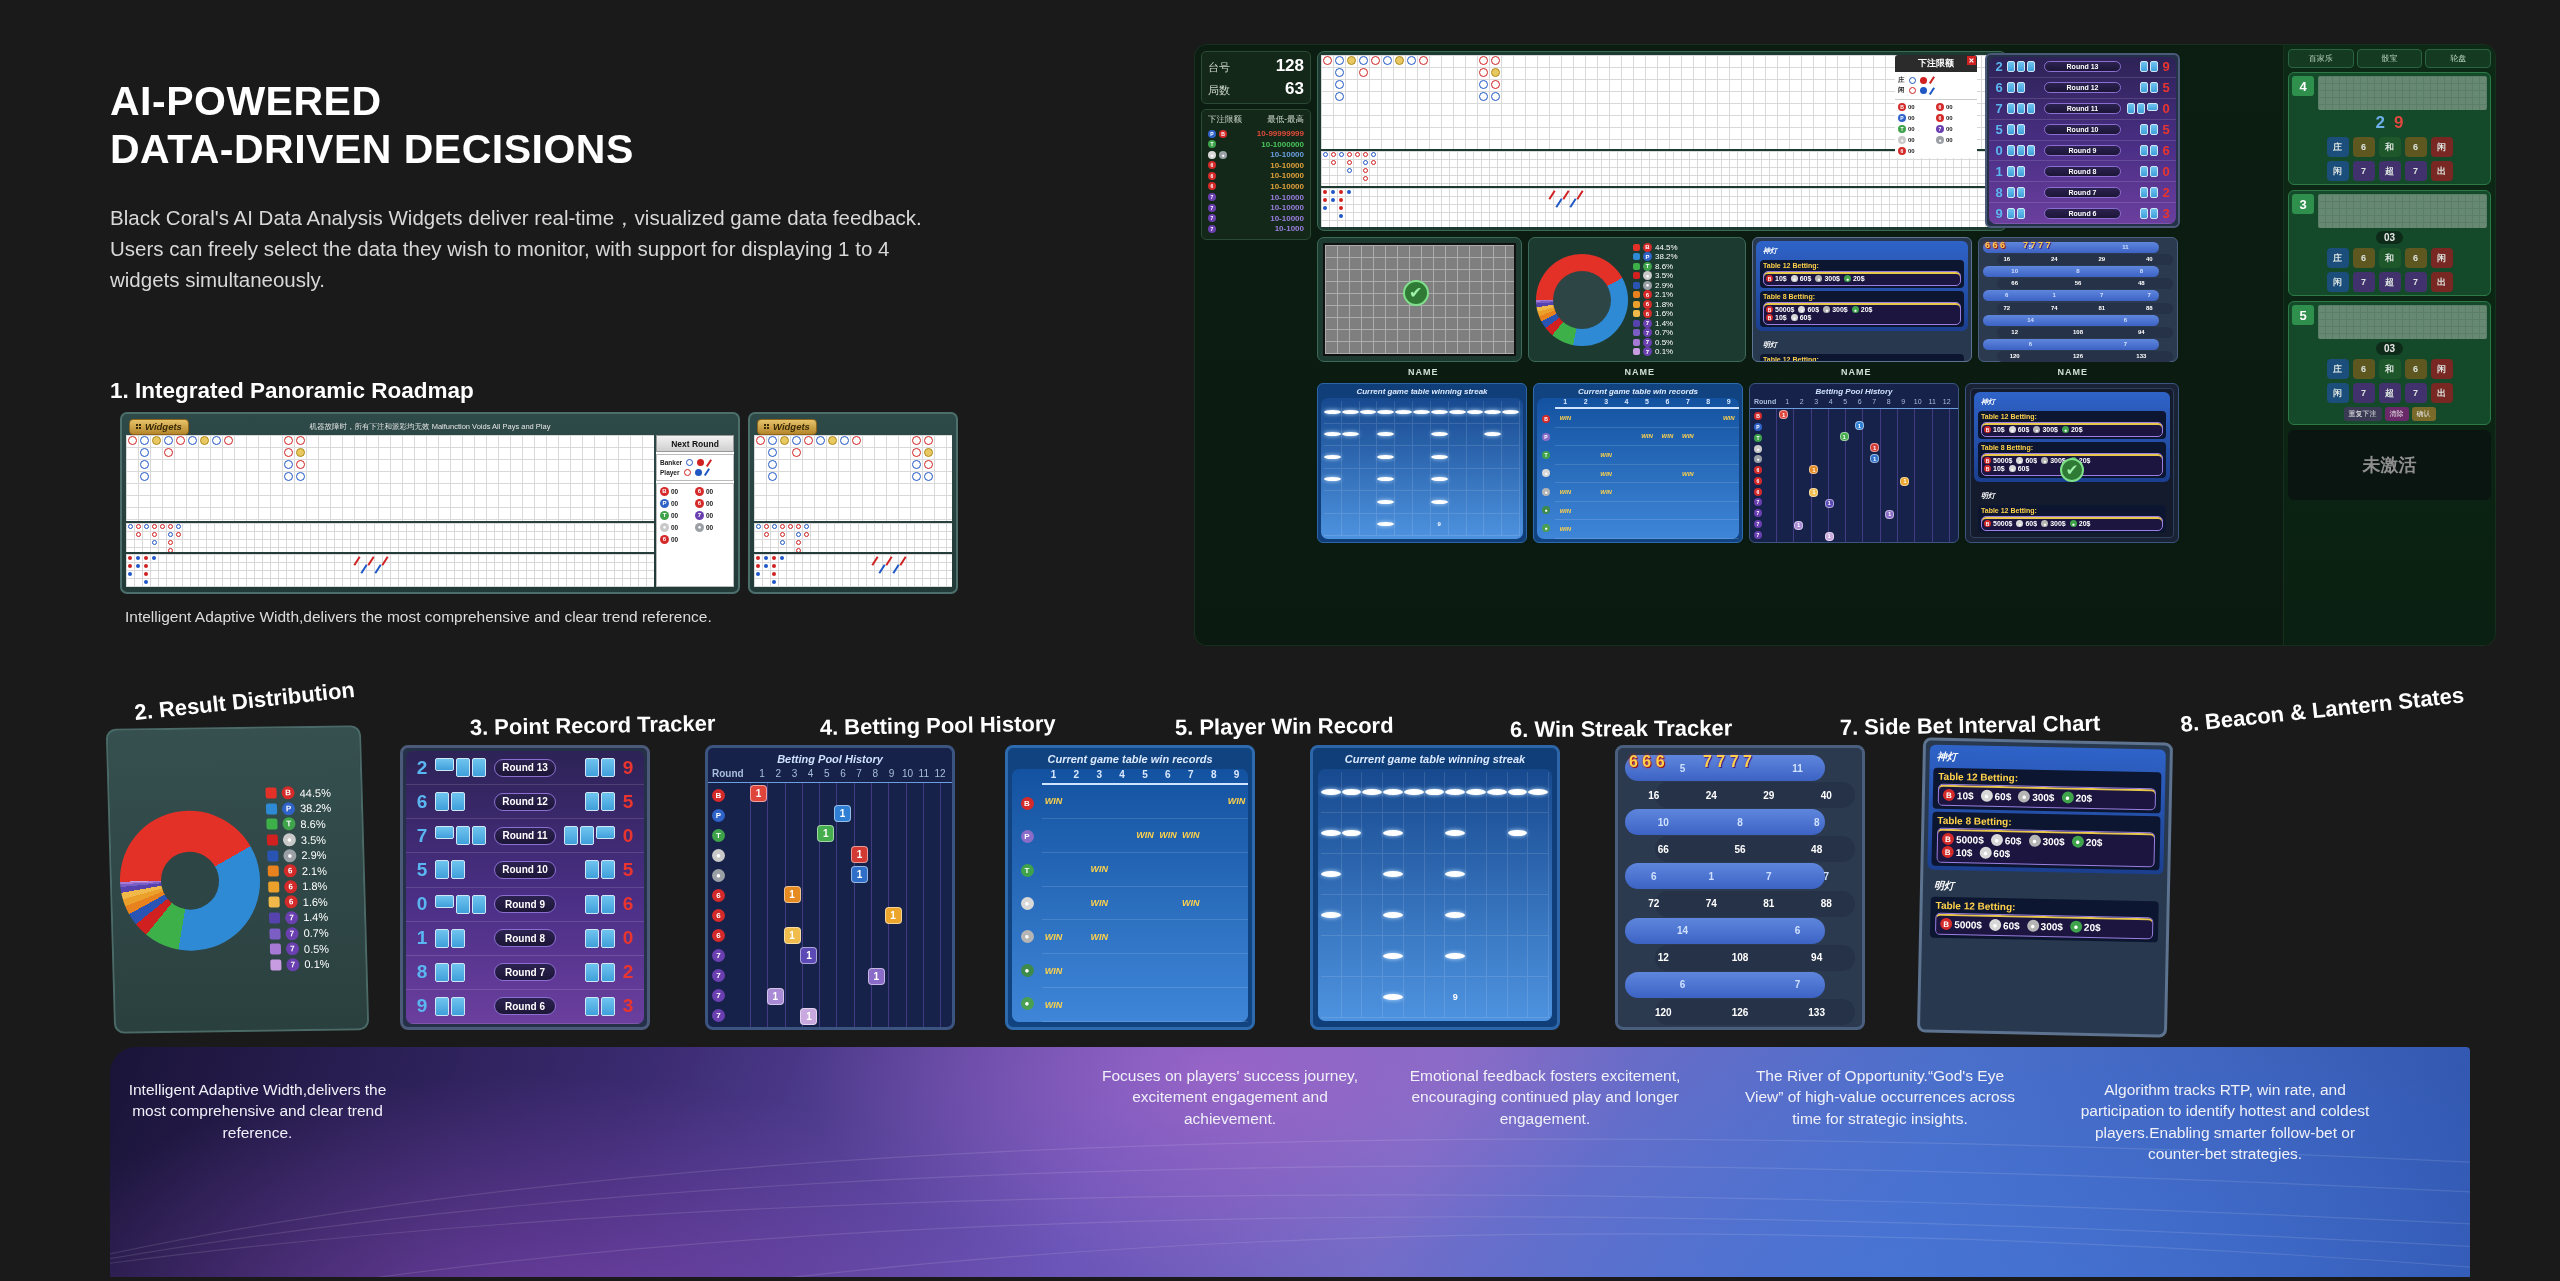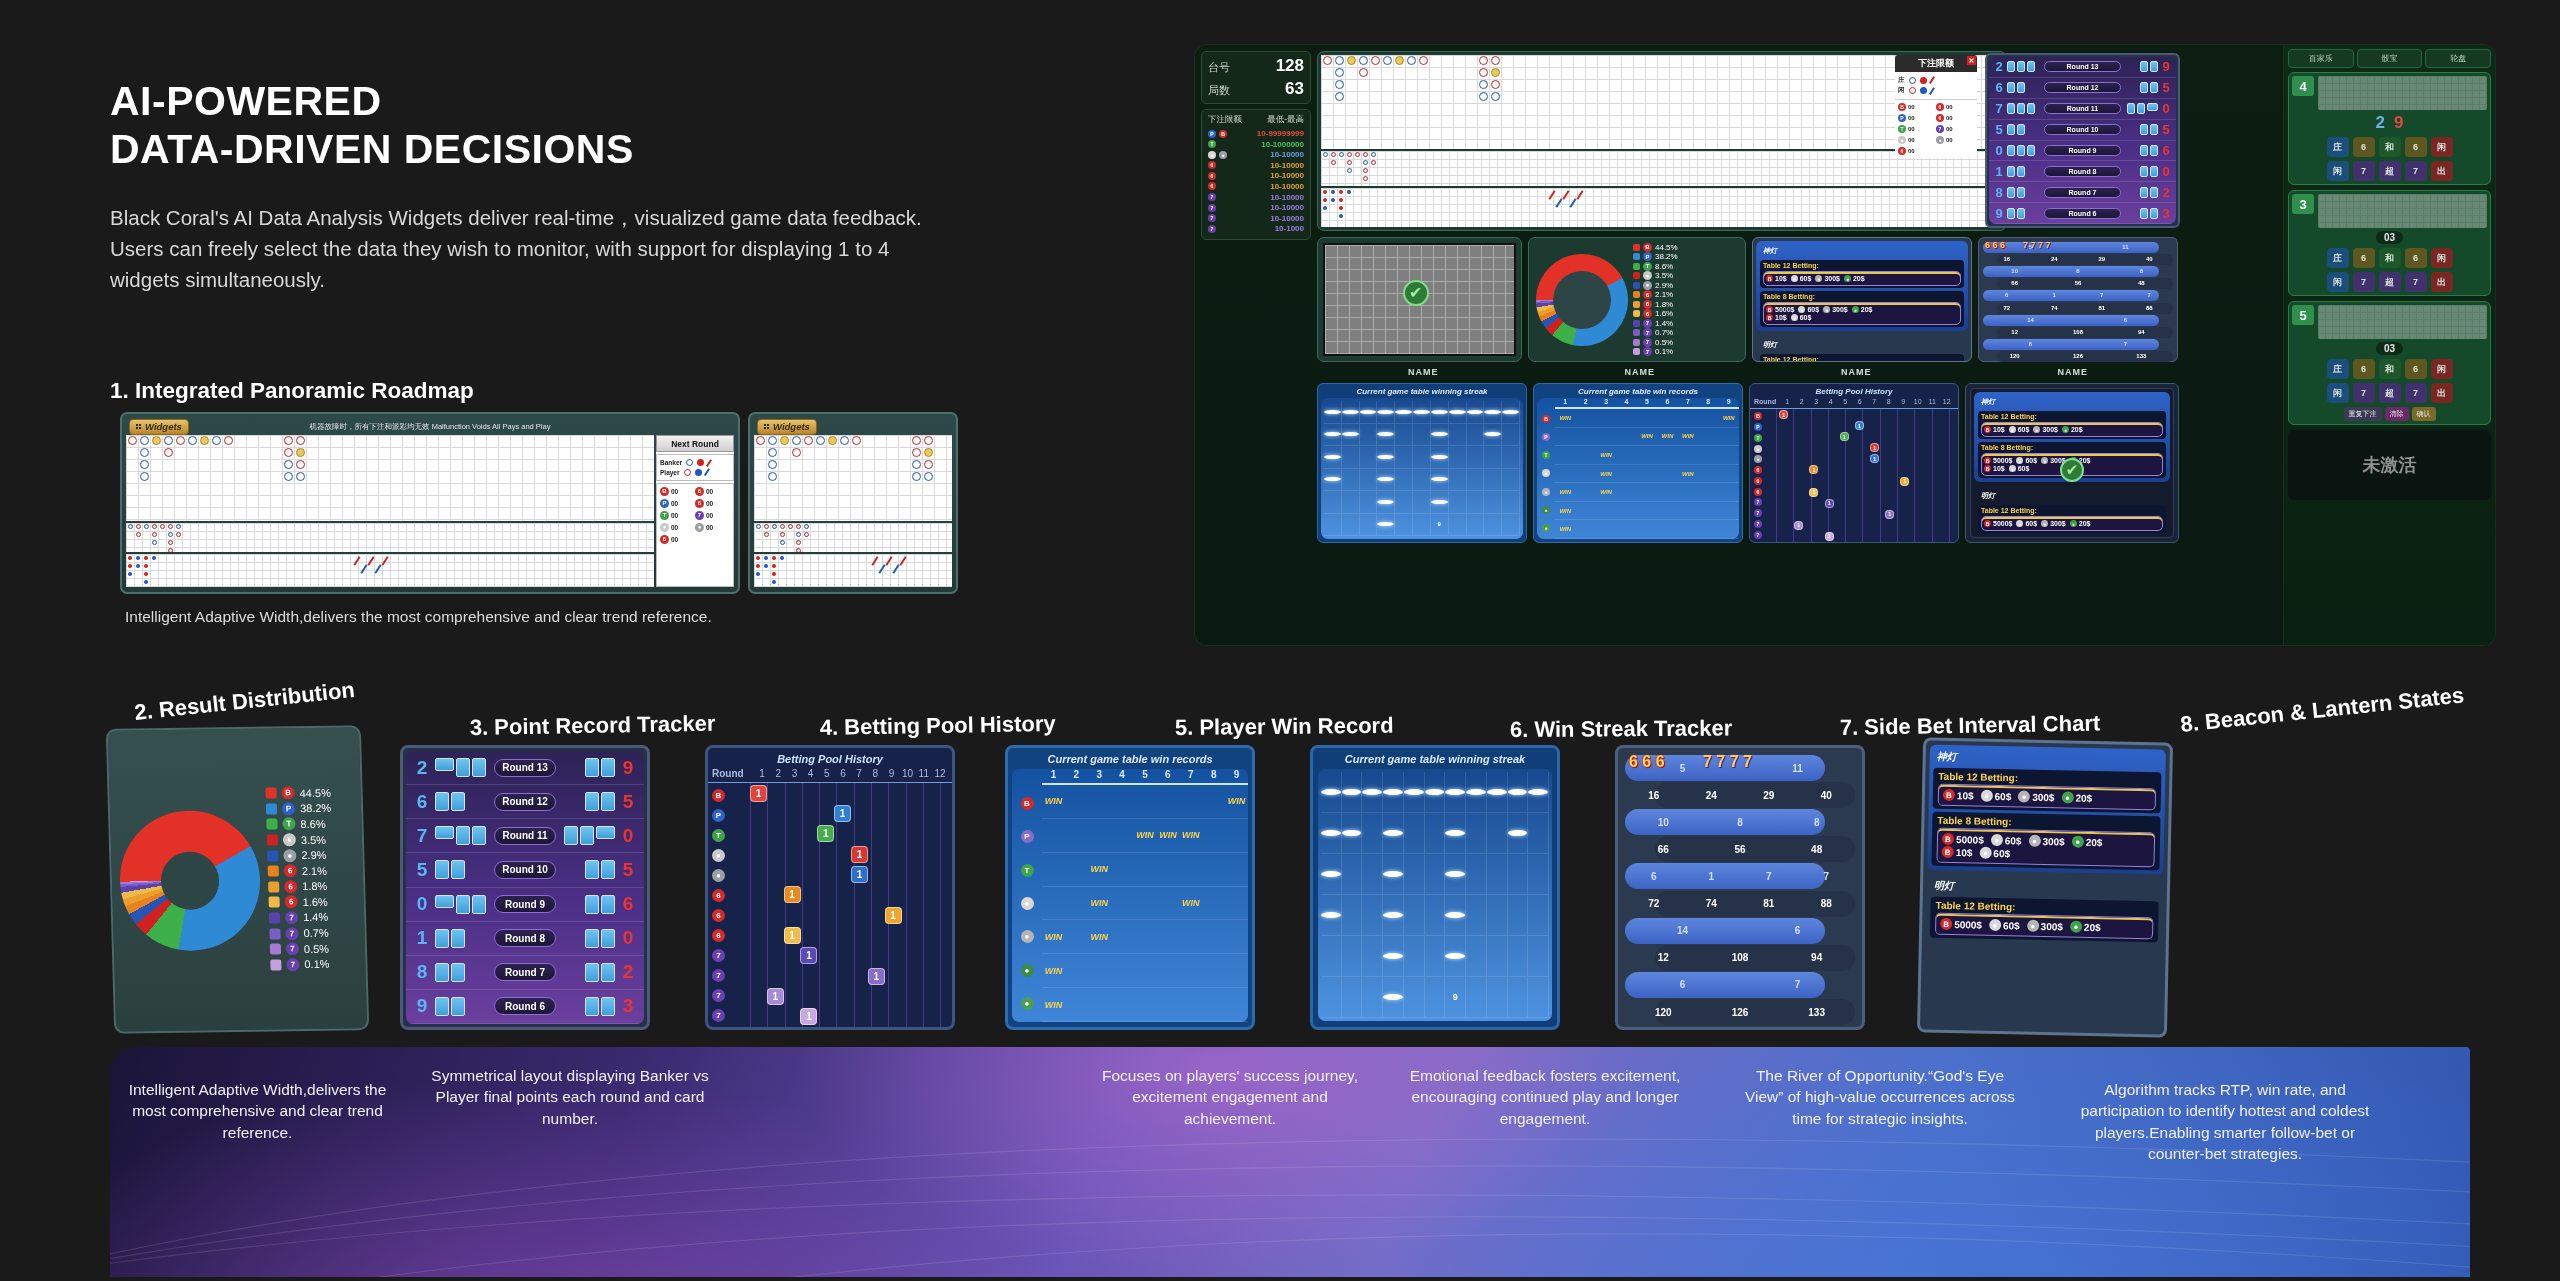--- a/index.html
+++ b/index.html
@@ -1153,21 +1153,20 @@
   <svg class="arcs" viewBox="0 0 2360 230" preserveAspectRatio="none">
     <g fill="none" stroke="#ffffff" stroke-opacity=".35" stroke-width="1.2">
       <path d="M-100,230 Q700,30 2460,120"></path>
       <path d="M-100,230 Q760,60 2460,150"></path>
       <path d="M-100,230 Q820,95 2460,182"></path>
       <path d="M200,240 Q1000,120 2460,205"></path>
       <path d="M600,240 Q1400,140 2460,228"></path>
     </g>
   </svg>
   <div class="cap" style="left:10px;width:275px;top:32px;">Intelligent Adaptive Width,delivers the most comprehensive and clear trend reference.</div>
-  <div class="cap" style="left:310px;width:300px;top:18px;">Symmetrical layout displaying Banker vs Player final points each round and card number.</div>
   <div class="cap" style="left:980px;width:280px;top:18px;">Focuses on players' success journey, excitement engagement and achievement.</div>
   <div class="cap" style="left:1290px;width:290px;top:18px;">Emotional feedback fosters excitement, encouraging continued play and longer engagement.</div>
   <div class="cap" style="left:1965px;width:300px;top:32px;">Algorithm tracks RTP, win rate, and participation to identify hottest and coldest players.Enabling smarter follow-bet or counter-bet strategies.</div>
   <div class="cap" style="left:1625px;width:290px;top:18px;">The River of Opportunity.“God's Eye View” of high-value occurrences across time for strategic insights.</div>
 </div>
 
 <div id="shot">
 
   <div class="s-left">
     <div class="sl-box">

